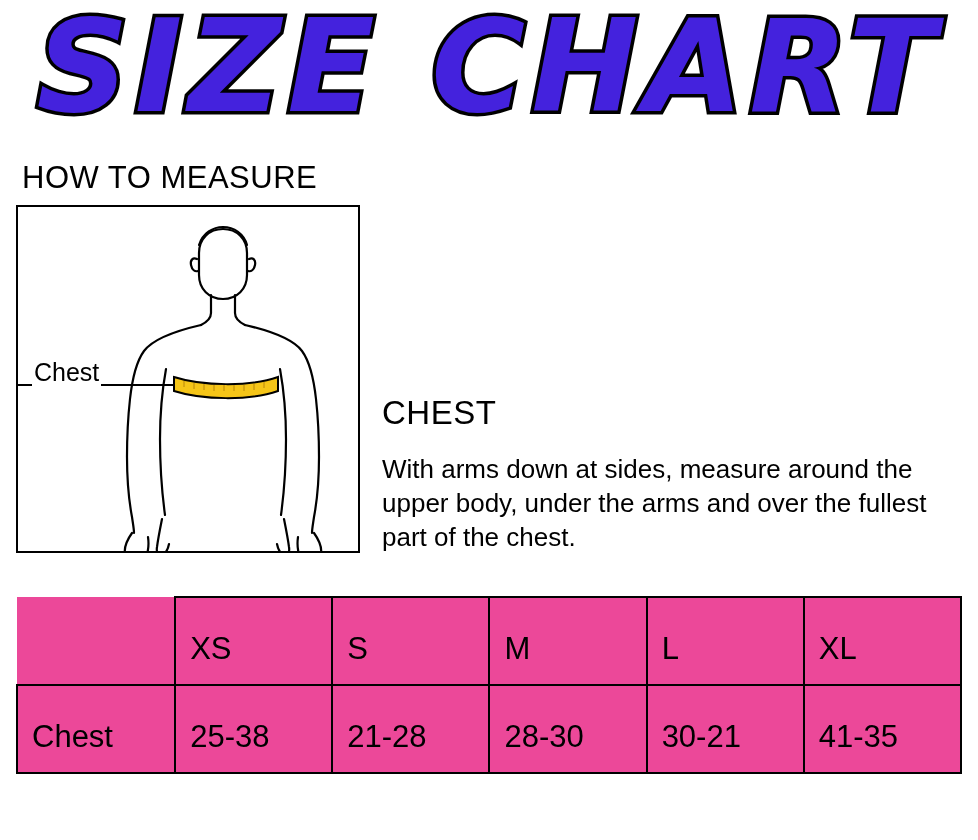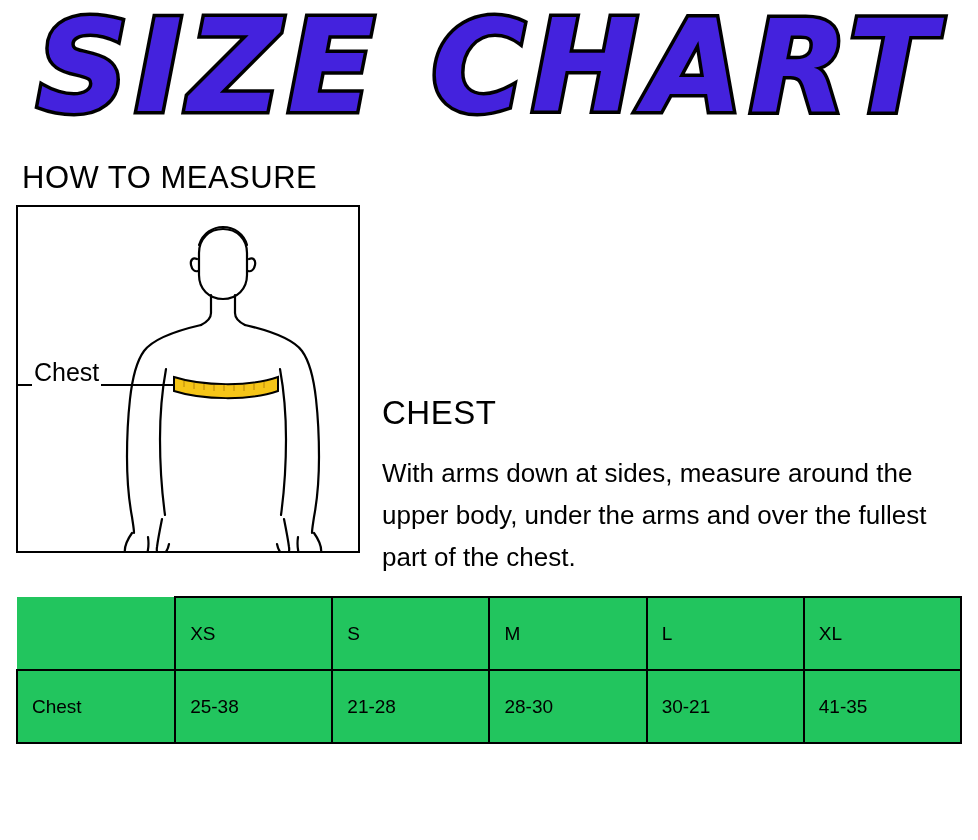--- a/index.html
+++ b/index.html
@@ -79,40 +79,40 @@
     font-size: 33px;
     letter-spacing: 0.5px;
   }
   .desc-body {
     position: absolute;
     left: 382px;
     top: 452px;
     width: 580px;
     font-family: "Liberation Sans", sans-serif;
     font-size: 26px;
-    line-height: 42px;
+    line-height: 34px;
   }
 
   
   .size-table {
     position: absolute;
     left: 16px;
     top: 596px;
     width: 946px;
     border-collapse: collapse;
     table-layout: fixed;
   }
   .size-table td {
     border: 2px solid #000000;
     height: 70px;
-    padding: 1px 0 0 14px;
-    font-family: "Liberation Sans", sans-serif;
-    font-size: 19px;
+    padding: 16px 0 0 14px;
+    font-family: "Liberation Sans", sans-serif;
+    font-size: 31px;
     vertical-align: middle;
-    background: #22c55e;
+    background: #ec4899;
   }
   .size-table td.corner-blank {
     border-left: none;
     border-top: none;
   }
   .size-table col.c0 { width: 158px; }
   .size-table col.cx { width: 157px; }
 </style>
 </head>
 <body>

